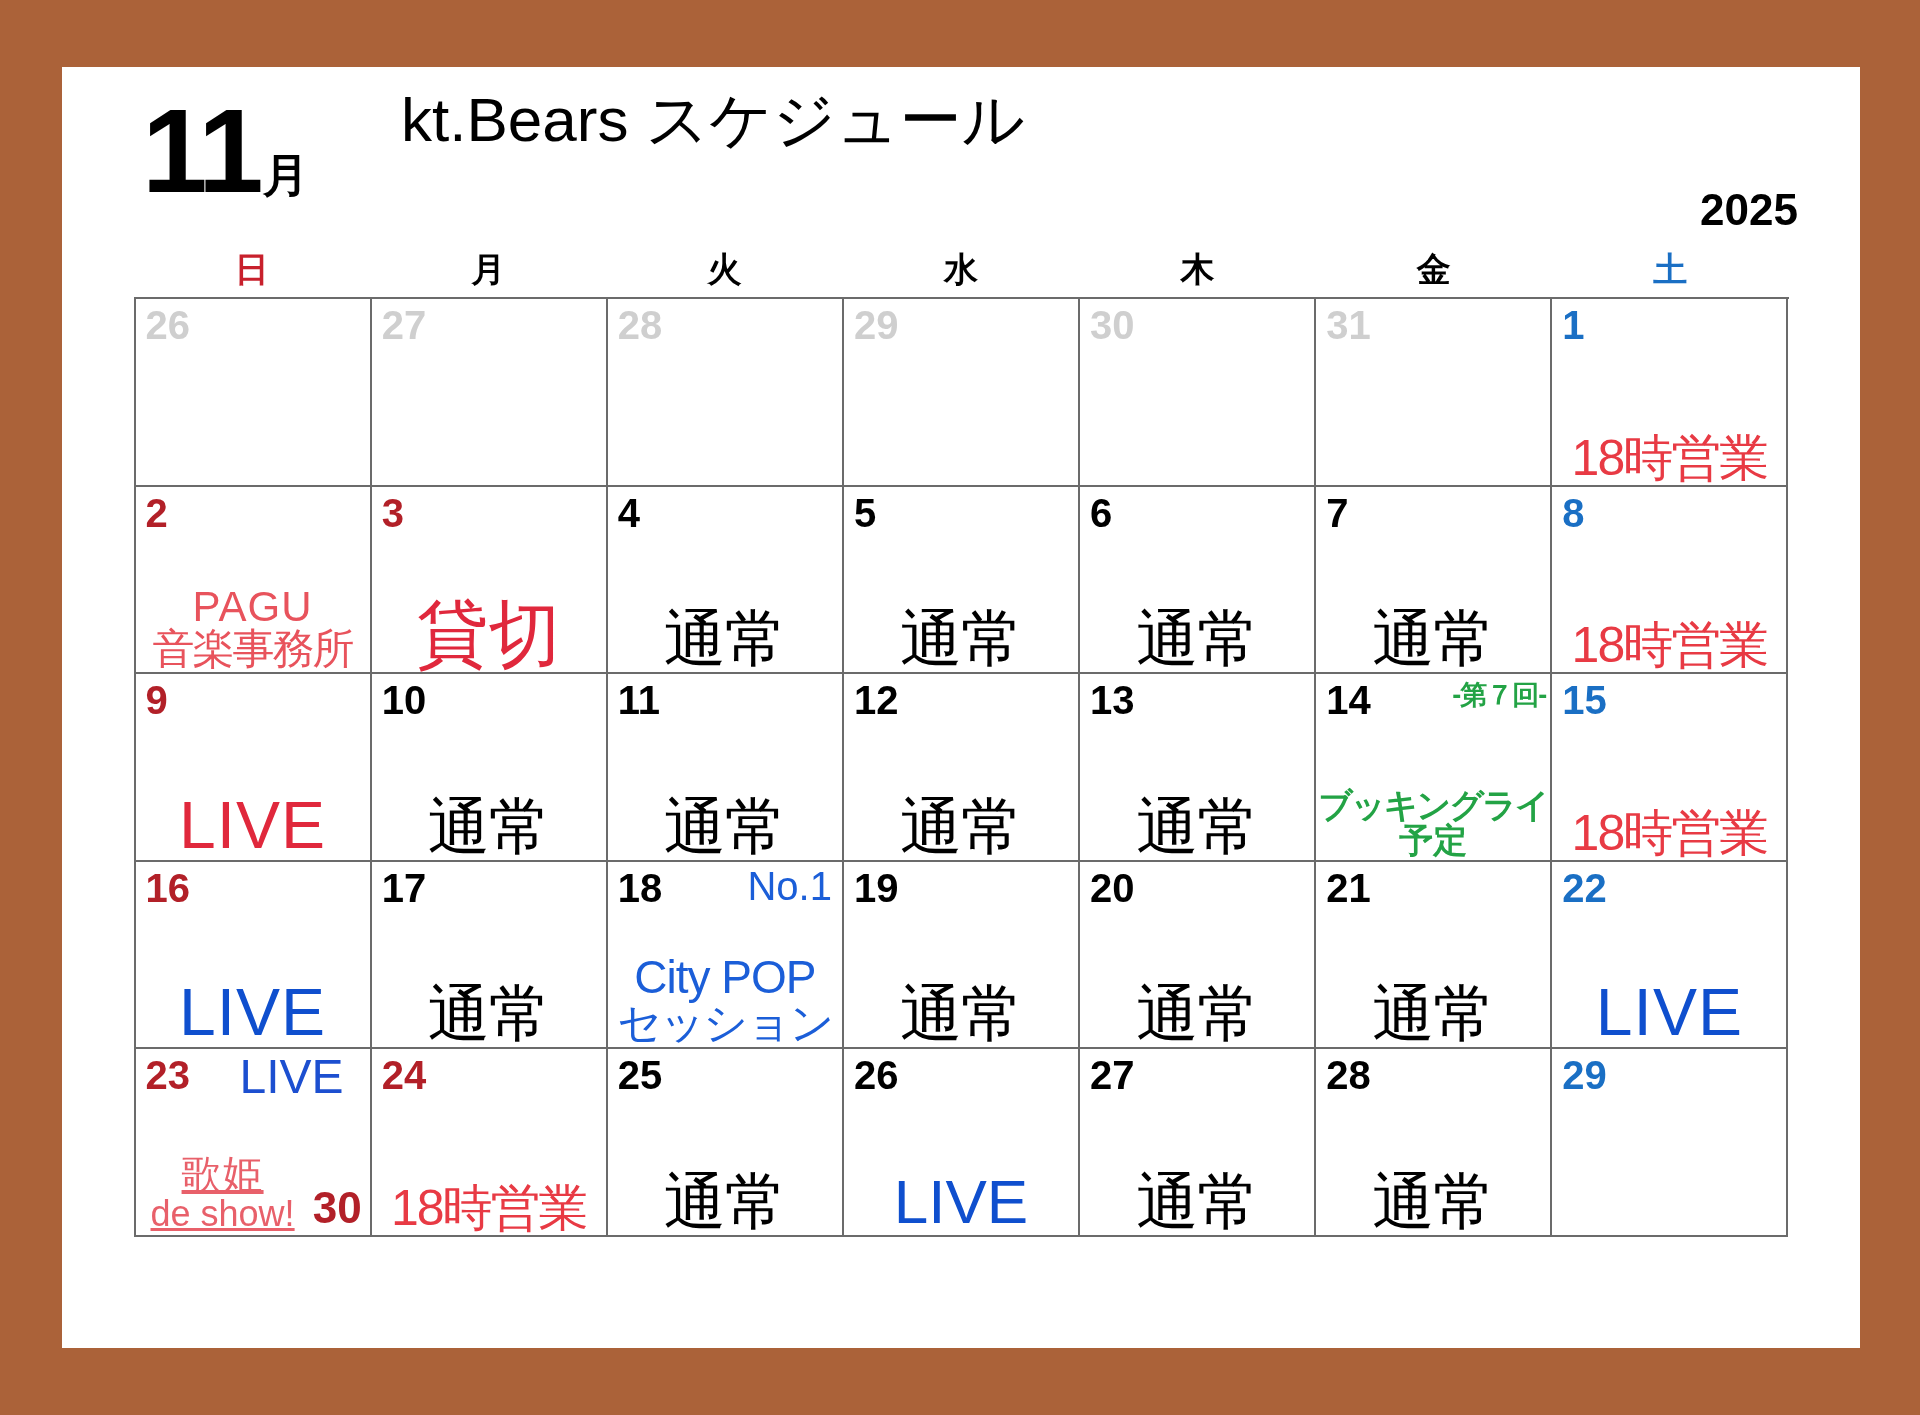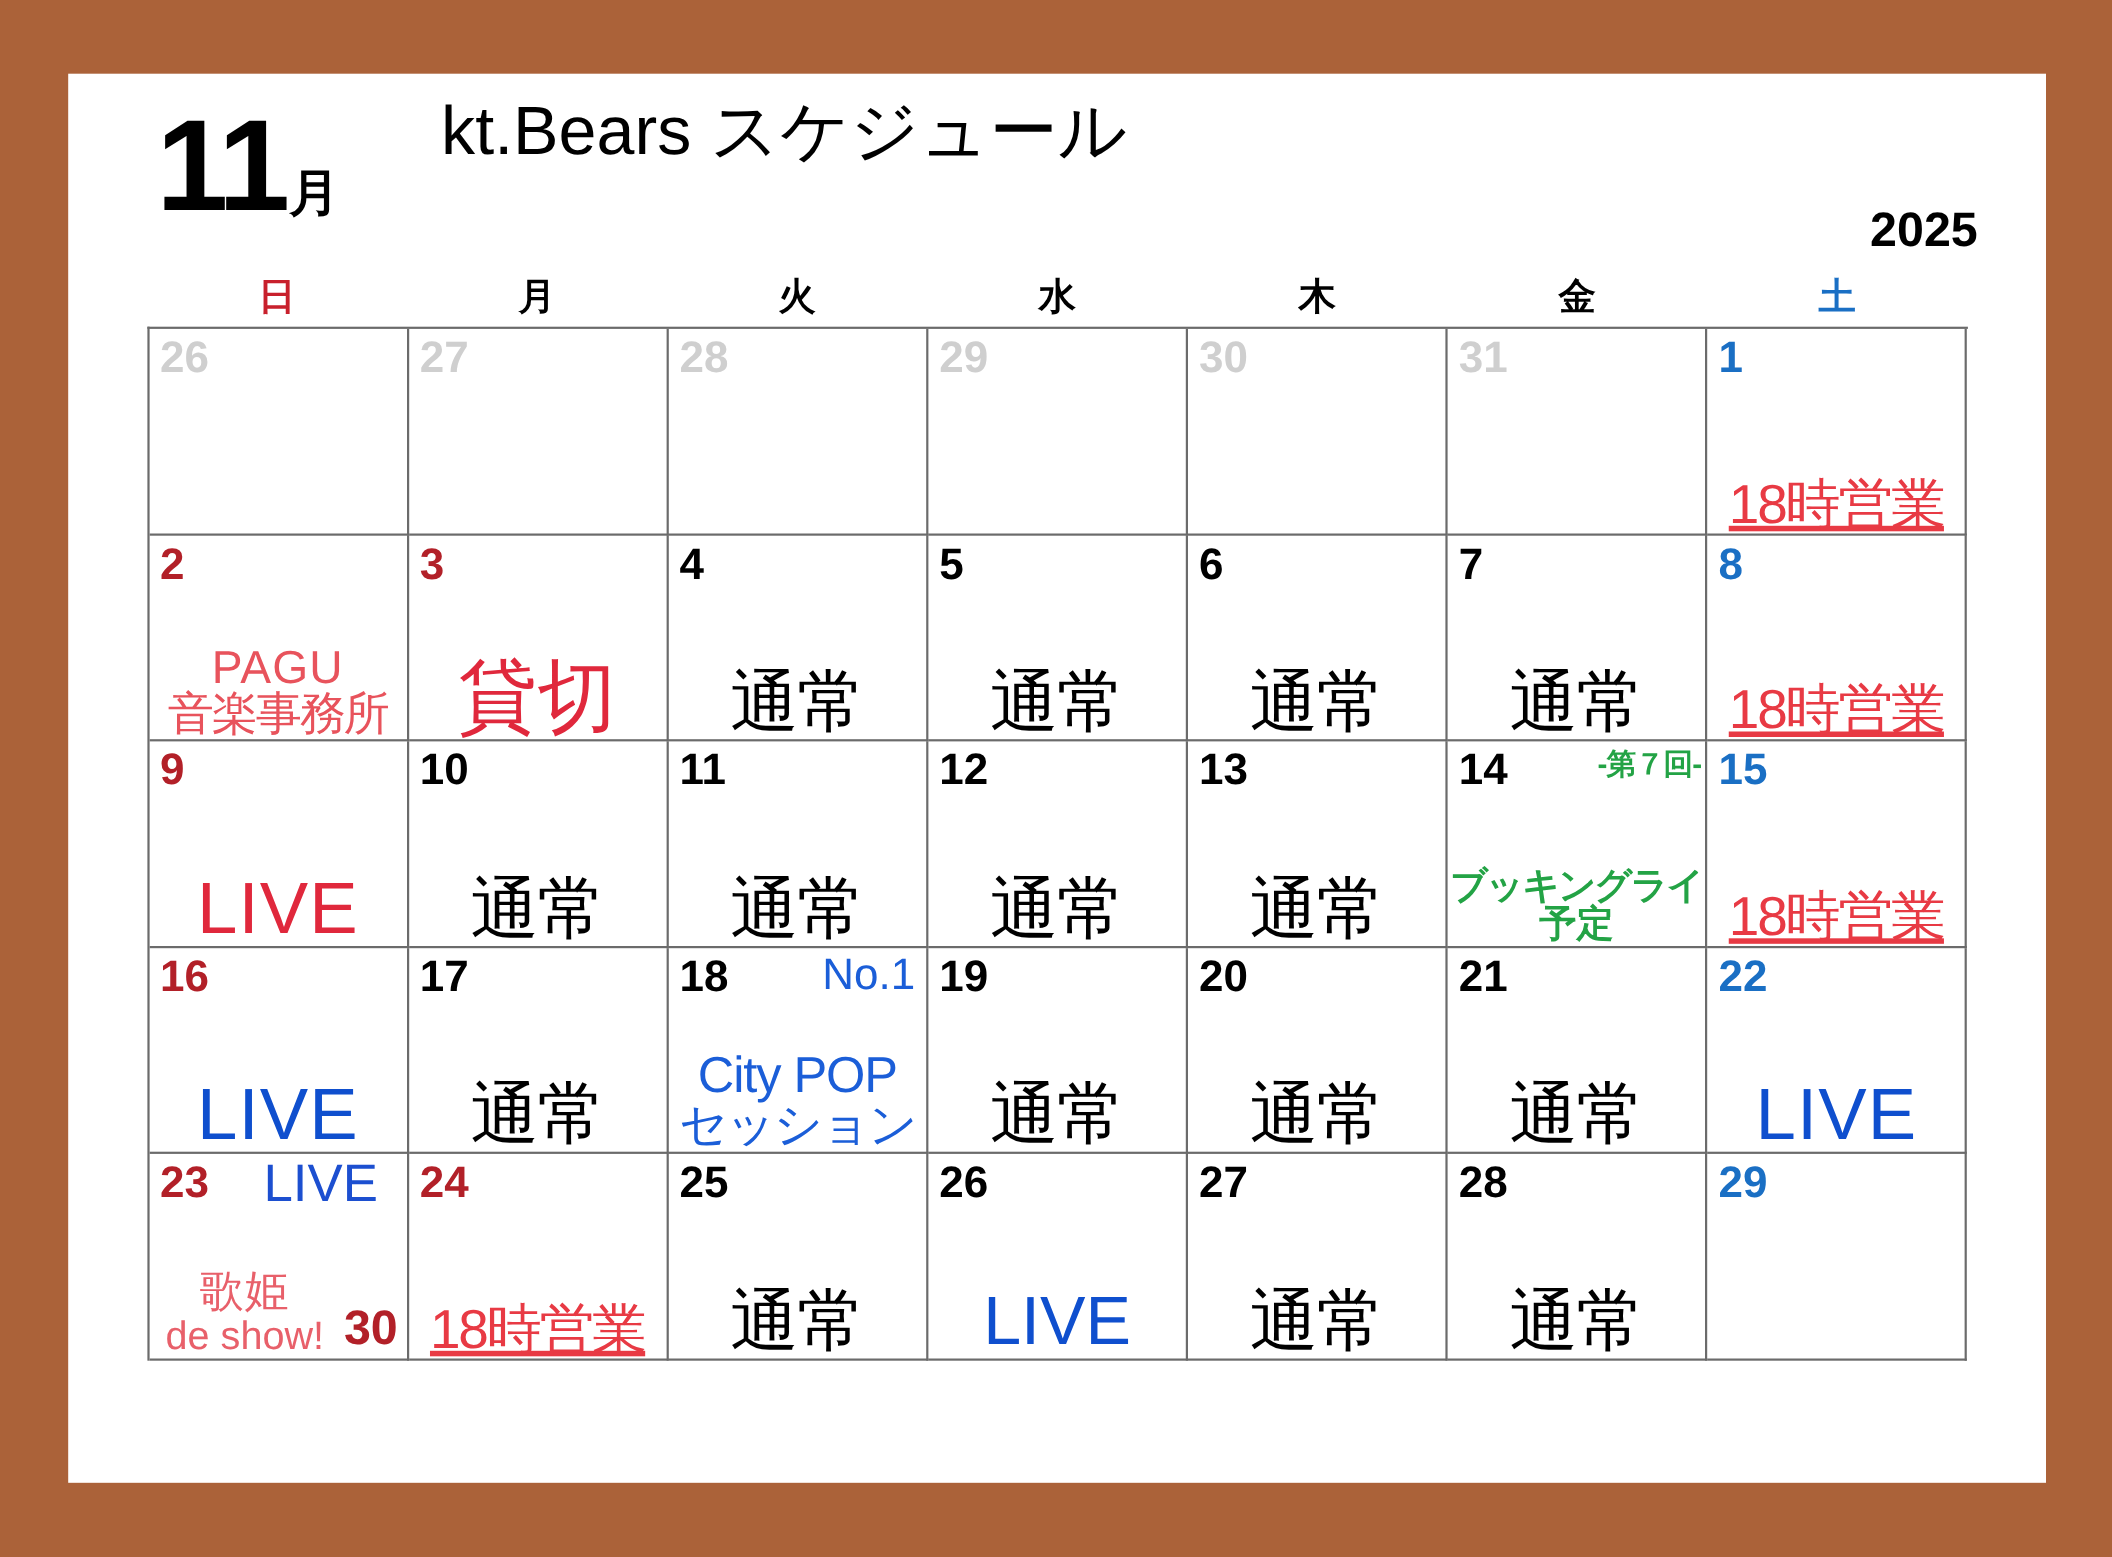--- a/index.html
+++ b/index.html
@@ -154,21 +154,20 @@
   .t-live-blue {
     font-size: 66px;
     color: #0f4fce;
     letter-spacing: 1px;
   }
   .t-eighteen {          
     font-size: 50px;
     color: #e83a44;
     letter-spacing: -2px;
     white-space: nowrap;
-    text-decoration: underline;
   }
   .t-kashikiri {         
     font-size: 72px;
     color: #e0283c;
   }
   .t-shujitsu {          
     font-size: 52px;
     color: #0f4fce;
     letter-spacing: -1px;
     white-space: nowrap;
@@ -226,20 +225,21 @@
     top: 0px;
     font-size: 48px;
     color: #1c4fd0;
     letter-spacing: 0px;
   }
   .utahime {
     color: #e8606a;
     line-height: 1.05;
     text-align: center;
     padding-right: 60px;
+    text-decoration: underline;
   }
   .utahime .u1 { font-size: 40px; letter-spacing: 1px; }
   .utahime .u2 { font-size: 36px; letter-spacing: 0px; white-space: nowrap; }
   .d30 {
     position: absolute;
     right: 8px;
     bottom: 2px;
     font-size: 44px;
     font-weight: bold;
     color: #b22028;

